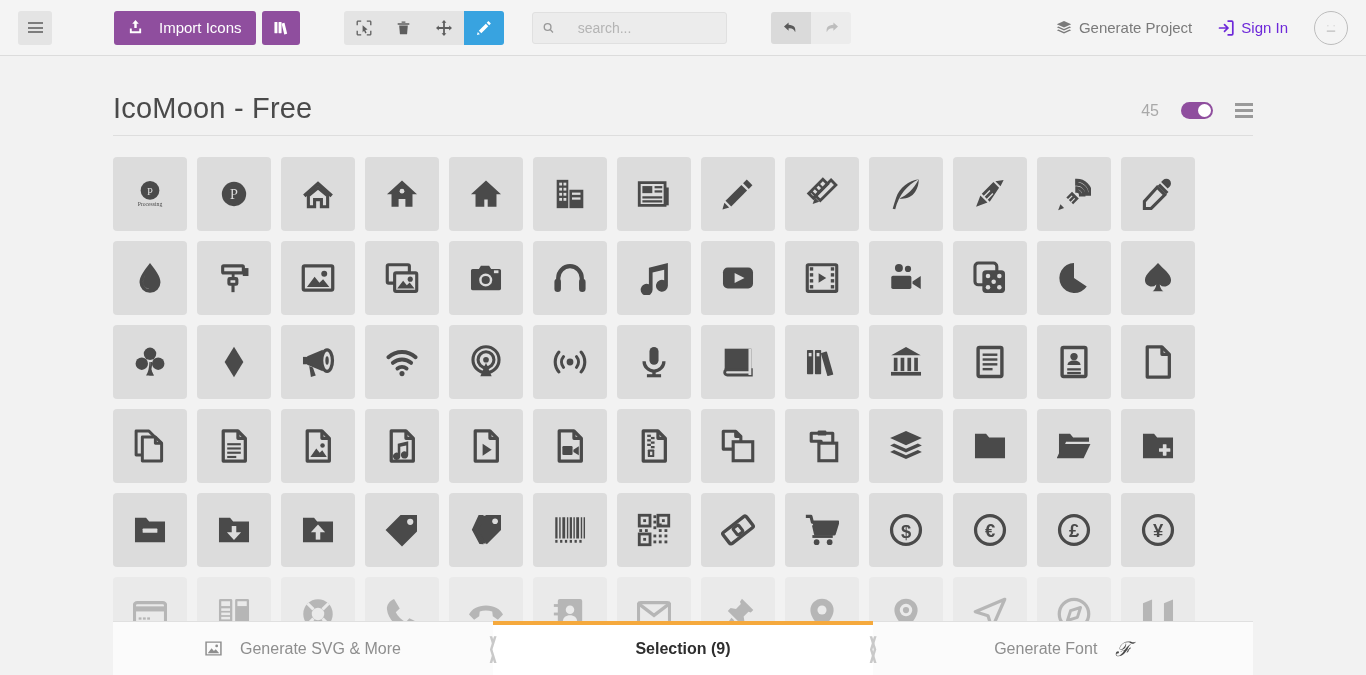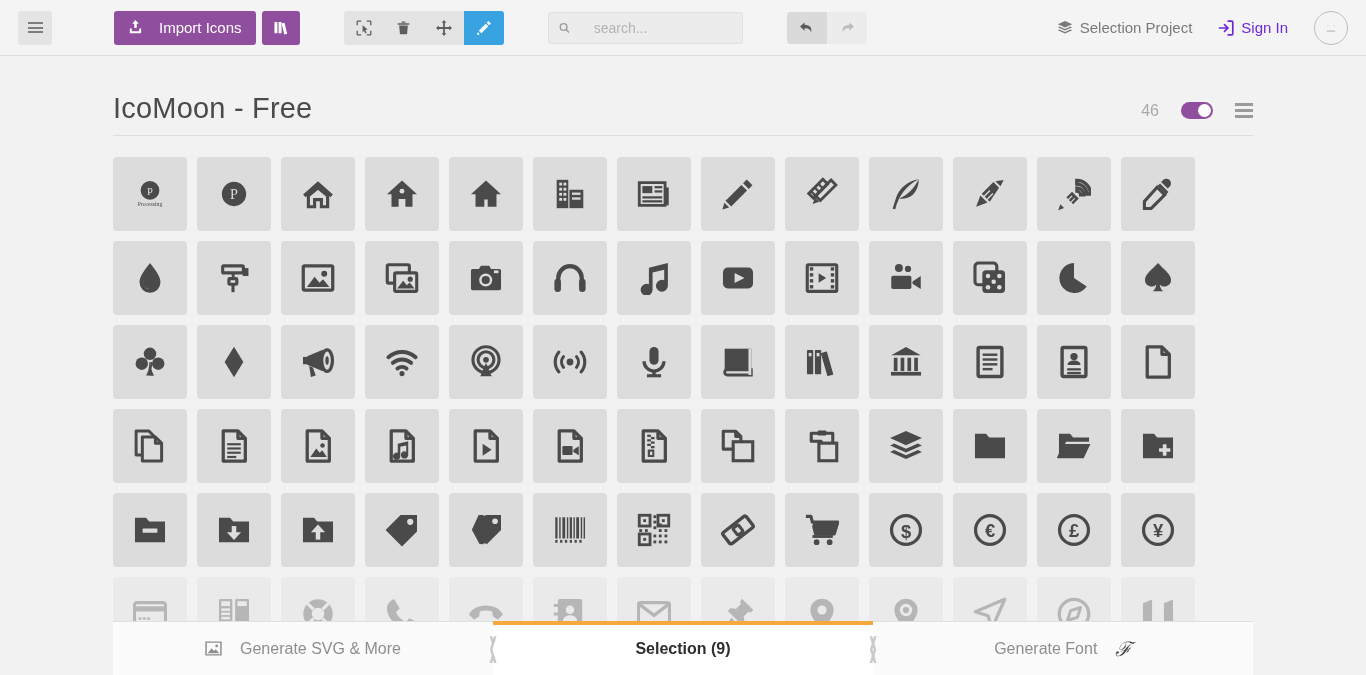--- a/index.html
+++ b/index.html
@@ -56,21 +56,21 @@
   }
   .tool-btn {
     width: 40px; height: 34px;
     display: flex; align-items: center; justify-content: center;
     cursor: pointer;
     color: #5e5e5e;
   }
   .tool-btn.active { background: #38a3e0; color: #fff; }
 
   .search-box {
-    margin-left: 44px;
+    margin-left: 28px;
     width: 195px; height: 32px;
     background: #ececec;
     border: 1px solid #e0e0e0;
     border-radius: 3px;
     display: flex; align-items: center;
     padding: 0 10px;
     gap: 24px;
   }
   .search-box input {
     border: none; background: transparent; outline: none;
@@ -266,21 +266,21 @@
     </div>
   </div>
 
   <div class="toolbar-right">
     <div class="project">
       <svg width="16" height="16" viewBox="0 0 16 16" fill="currentColor">
         <path d="M8 1L.8 4.3 8 7.6l7.2-3.3z"></path>
         <path d="M8 9.1L2.4 6.5.8 7.3 8 10.6l7.2-3.3-1.6-.8z"></path>
         <path d="M8 12.1L2.4 9.5.8 10.3 8 13.6l7.2-3.3-1.6-.8z"></path>
       </svg>
-      <span>Selection Project</span>
+      <span>Generate Project</span>
     </div>
     <div class="signin">
       <svg width="16" height="16" viewBox="0 0 16 16" fill="none" stroke="currentColor" stroke-width="1.7">
         <path d="M9.5 1.2h4.3c.6 0 1 .4 1 1v11.6c0 .6-.4 1-1 1H9.5"></path>
         <path d="M1.5 8h8M6.5 4.6L9.9 8l-3.4 3.4" stroke-linecap="round"></path>
       </svg>
       <span>Sign In</span>
     </div>
     <div class="avatar">
       <svg width="22" height="22" viewBox="0 0 24 24" fill="none" stroke="#bdbdbd" stroke-width="1.6" stroke-linecap="round">
@@ -290,21 +290,21 @@
       </svg>
     </div>
   </div>
 </div>
 
 <div class="content">
 
   <div class="set-header">
     <div class="set-title">IcoMoon - Free</div>
     <div class="set-tools">
-      <span class="set-count">46</span>
+      <span class="set-count">45</span>
       <div class="toggle">
         <span class="knob"></span>
       </div>
       <div class="set-menu">
         <i></i>
           <i></i>
           <i></i>
       </div>
     </div>
   </div>

